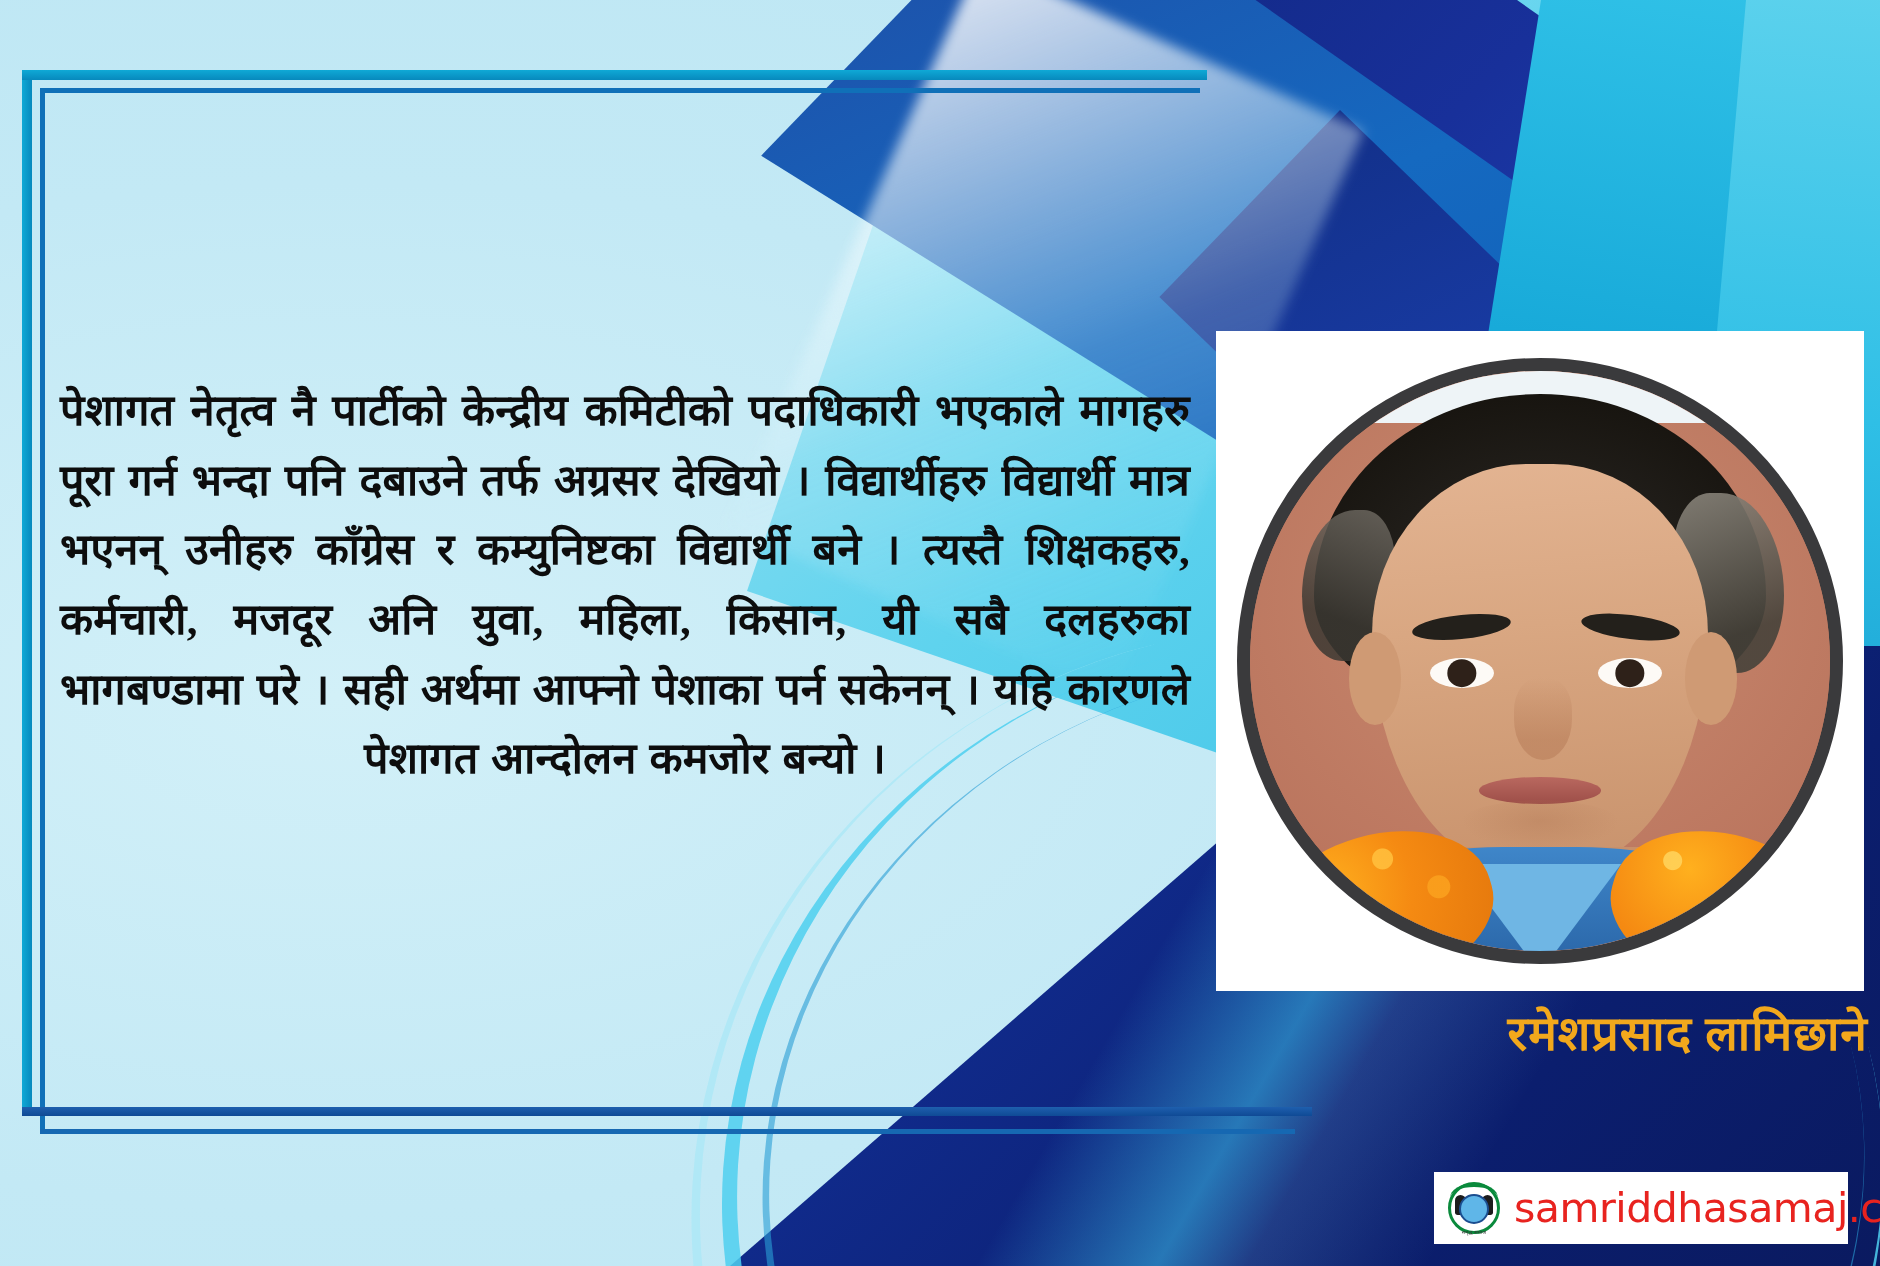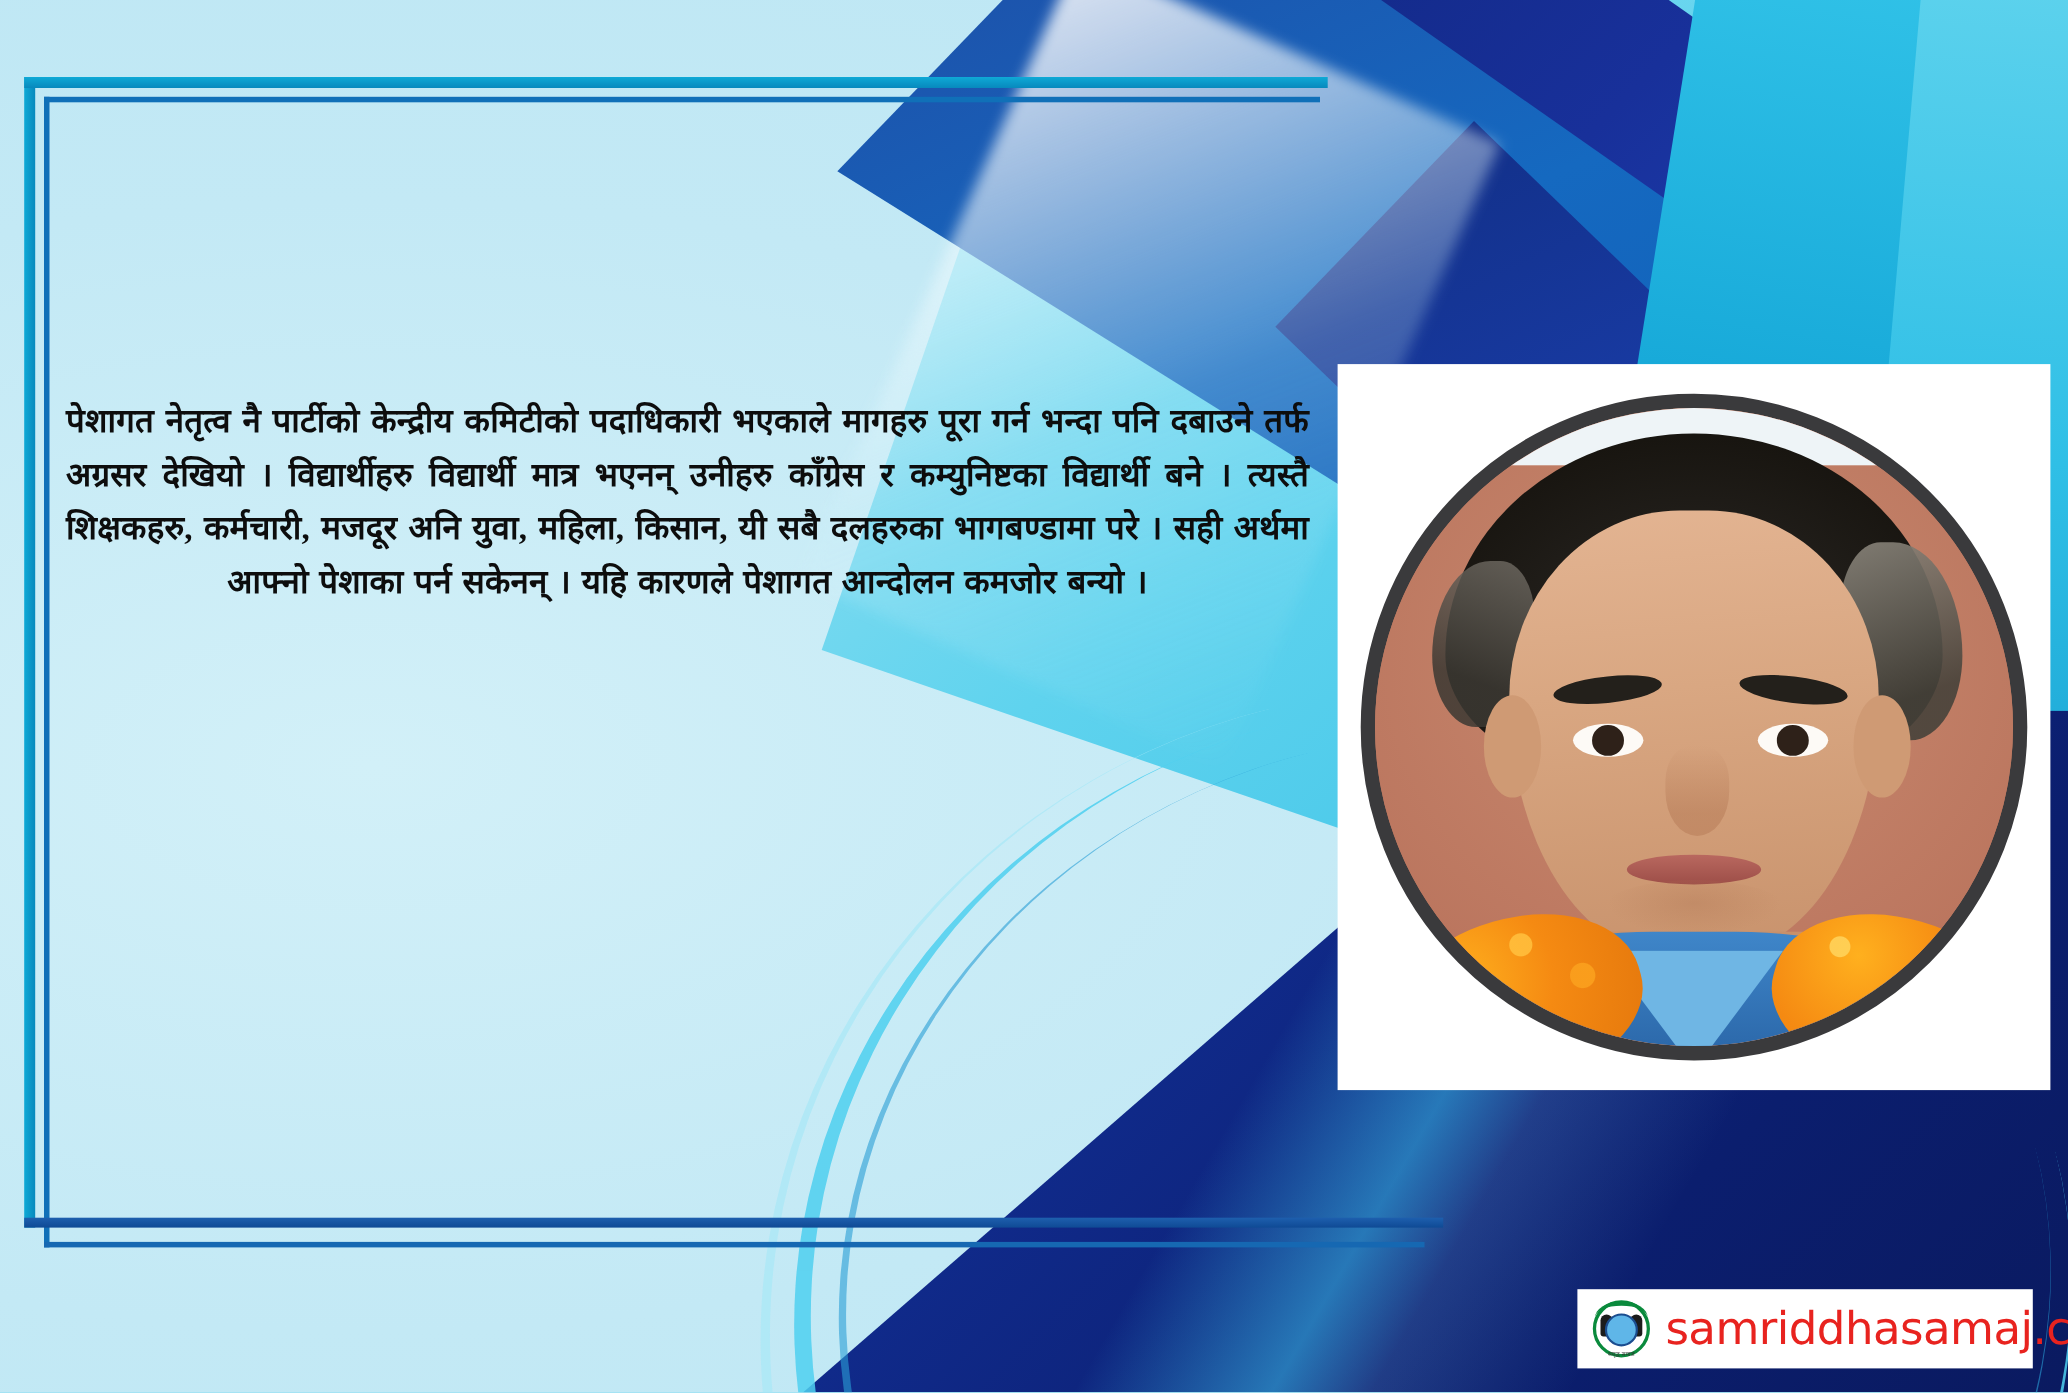--- a/index.html
+++ b/index.html
@@ -106,24 +106,24 @@
     position:absolute;left:22px;top:70px;width:10px;bottom:150px;
     background:linear-gradient(90deg,#0fa9d6 0%,#0789bd 100%);
   }
   .rail-left2{
     position:absolute;left:40px;top:88px;width:5px;bottom:132px;
     background:#1070b8;
   }
 
   
   .quote{
-    position:absolute;left:60px;top:360px;width:1130px;
+    position:absolute;left:60px;top:376px;width:1130px;
     font-family:"Liberation Serif", serif;
     color:#0d0d0d;
-    font-size:30px;
+    font-size:43px;
     font-weight:700;
     line-height:1.62;
     text-align:justify;
     text-align-last:center;
     word-spacing:2px;
     letter-spacing:.2px;
   }
 
   
   .photo-card{
@@ -316,20 +316,21 @@
       <div class="pc-collar"></div>
       <div class="pc-garland l">
         <div class="pc-garland-dots"></div>
       </div>
       <div class="pc-garland r">
         <div class="pc-garland-dots"></div>
       </div>
     </div>
   </div>
 
+  <div class="attrib">रमेशप्रसाद लामिछाने</div>
 
   <div class="logo-chip">
     <div class="logo-mark">
       <div class="ring"></div>
       <div class="arc"></div>
       <div class="figL"></div>
       <div class="figR"></div>
       <div class="globe"></div>
       <div class="logo-sub">समृद्ध समाज</div>
     </div>

